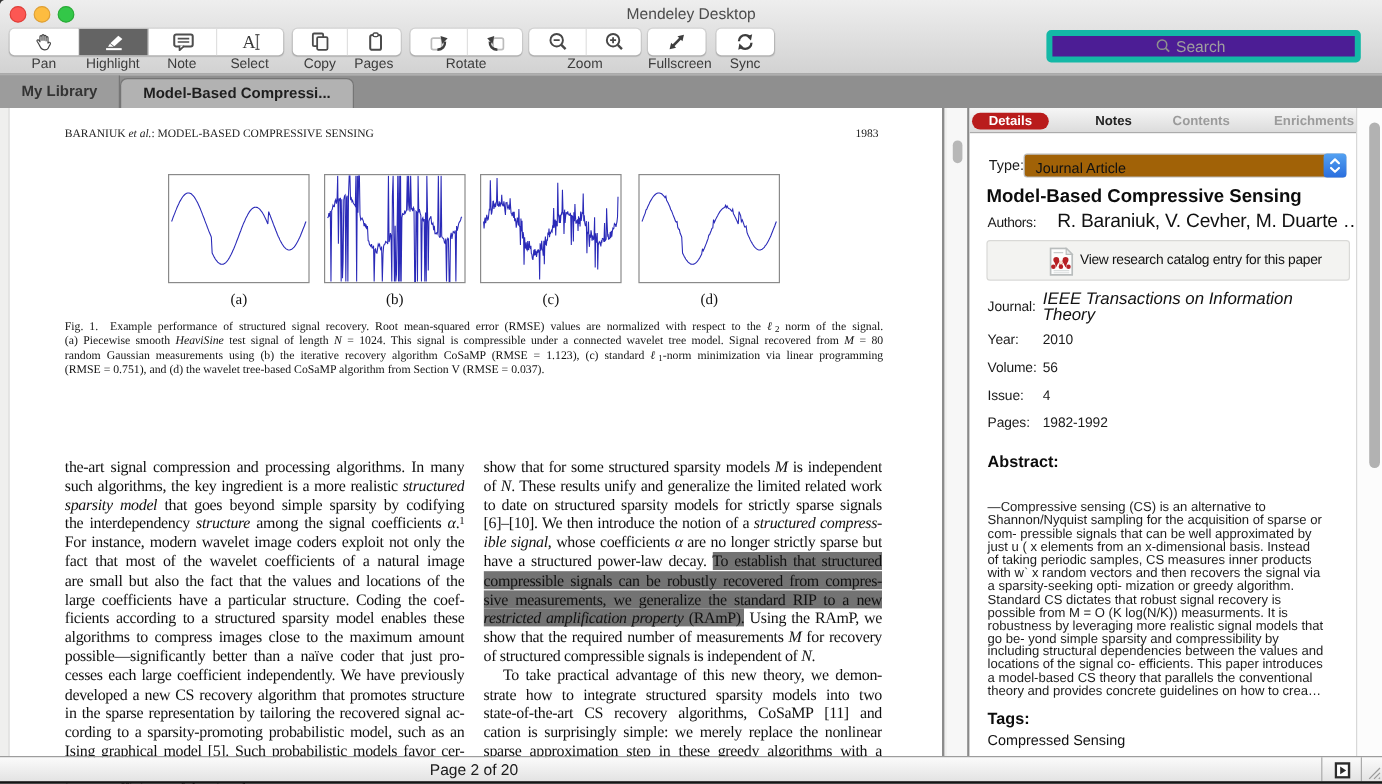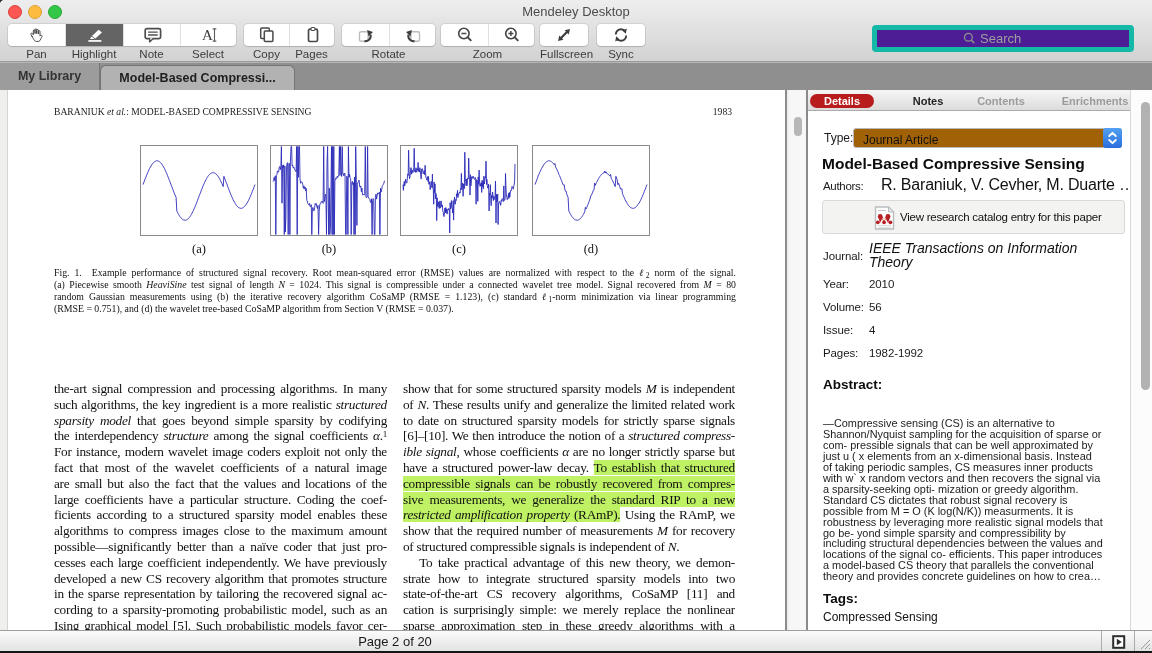--- a/index.html
+++ b/index.html
@@ -30,21 +30,21 @@
   .plab{top:152px;width:118px;text-align:center;font-size:12.5px;}
   .cap{width:682px;font-size:9.8px;line-height:11.9px;}
   .cap div{text-align:justify;text-align-last:justify;height:11.9px;}
   .cap sub{font-size:7.5px;line-height:0;vertical-align:-2px;}
   .cap i{letter-spacing:0;}
   .cap div.last{text-align-last:left;}
   .col{font-size:13.3px;letter-spacing:-0.28px;line-height:15.8px;margin-top:32px;}
   .col div{text-align:justify;text-align-last:justify;white-space:nowrap;height:15.8px;}
   .col sup{font-size:9px;line-height:0;vertical-align:3.5px;}
   .col div.nj{text-align-last:left;}
-  .hl{background:#bef264;}
+  .hl{background:#737373;}
   
   .sdivider{left:806px;top:90px;width:2px;height:540px;background:#8a8a8a;}
   .sidebar{left:808px;top:90px;width:344px;height:540px;background:#fff;overflow:hidden;}
   .stabs{left:0;top:0;width:344px;height:21px;background:linear-gradient(#f6f6f6,#dcdcdc);border-bottom:1px solid #ababab;box-sizing:border-box;}
   .pill{left:2px;top:4px;width:64px;height:14px;background:#b91c1c;border-radius:8px;color:#fff;font-weight:bold;font-size:11px;text-align:center;line-height:14px;}
   .stab{top:5px;font-weight:bold;font-size:11px;padding-left:36px;}
   .srow-label{color:#1a1a1a;font-size:11.5px;letter-spacing:-0.1px;}
   .sscroll{left:322px;top:0px;width:22px;height:540px;background:#fcfcfc;border-left:1px solid #d8d8d8;box-sizing:border-box;}
   .sthumb{left:10px;top:12px;width:9px;height:288px;border-radius:5px;background:#b2b2b2;}
   

